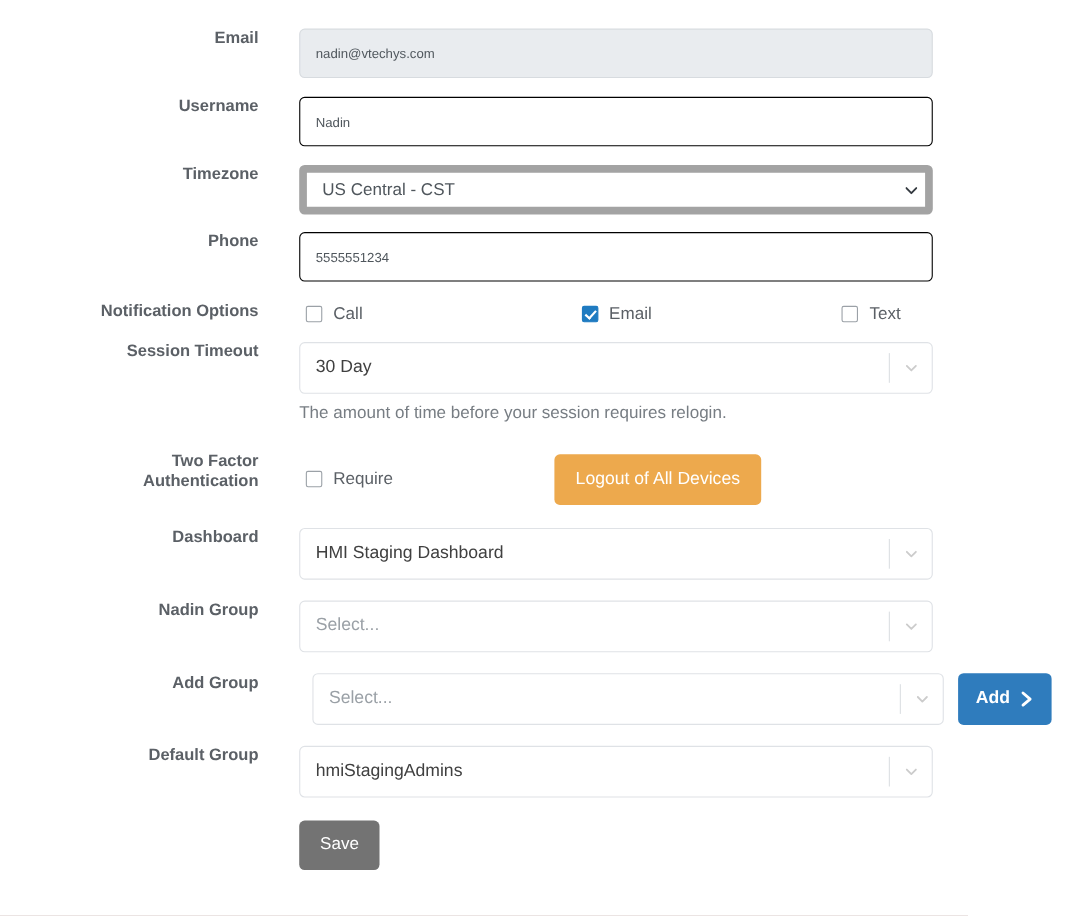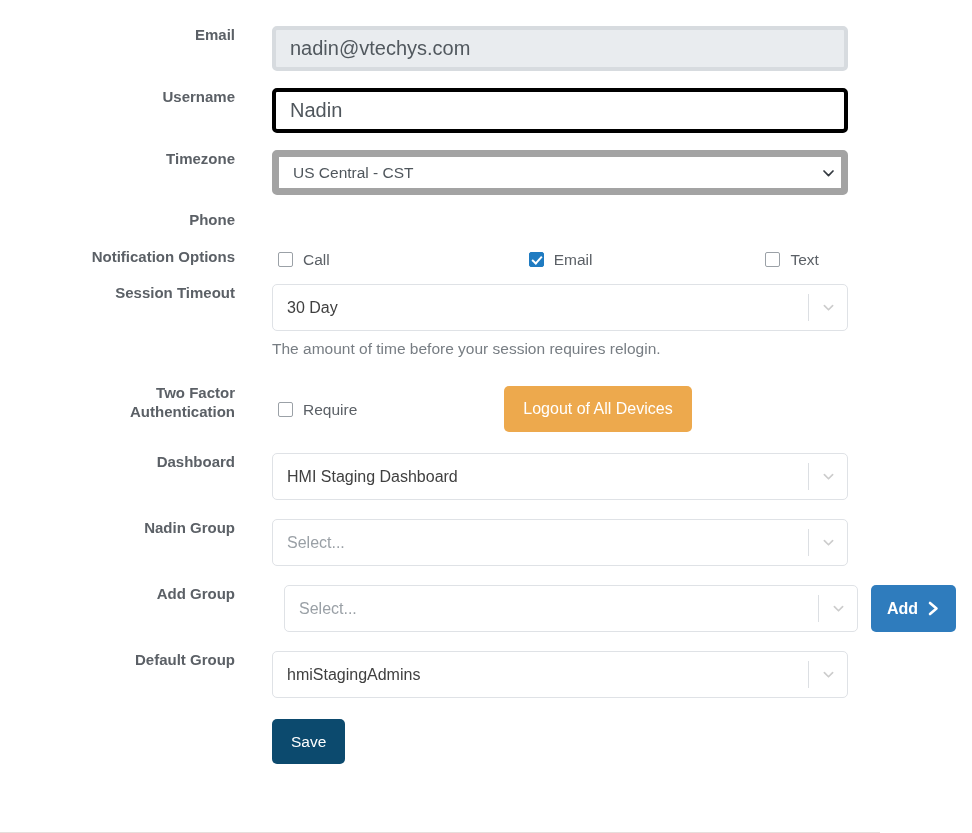--- a/index.html
+++ b/index.html
@@ -57,24 +57,24 @@
   }
 
   
   .text-input {
     display: block;
     width: 100%;
     height: 45px;
     box-sizing: border-box;
     padding: 6px 14px;
     font-family: "Liberation Sans", sans-serif;
-    font-size: 20px;
+    font-size: 12px;
     color: #4f565c;
     background: #ffffff;
-    border: 4px solid #000000;
+    border: 1px solid #000000;
     border-radius: 5px;
     outline: none;
   }
   .text-input::placeholder { color: #9aa0a6; }
   .text-input.is-disabled {
     background: #e9ecef;
     border-color: #d7dbdf;
     color: #51585e;
   }
 
@@ -221,21 +221,21 @@
     padding: 0 19px;
   }
   .btn-primary {
     background: #2f7cbd;
     height: 47px;
     padding: 12px 16px;
     gap: 9px;
     font-weight: bold;
   }
   .btn-success {
-    background: #0c4a6e;
+    background: #737373;
     height: 45px;
     padding: 0 19px;
     font-size: 15.5px;
   }
 
   .tfa-row-controls {
     display: flex;
     align-items: center;
     padding-top: 2px;
   }
@@ -279,20 +279,23 @@
         </select>
         <svg class="caret-dark" viewBox="0 0 11 7">
           <path d="M1 1 L5.5 5.6 L10 1" fill="none" stroke="#343a40" stroke-width="1.7" stroke-linecap="round" stroke-linejoin="round"></path>
         </svg>
       </div>
     </div>
   </div>
 
   <div class="form-row" style="margin-bottom:18px;">
     <div class="form-label">Phone</div>
+    <div class="form-control-col">
+      <input class="text-input" type="text" value="5555551234" style="">
+    </div>
   </div>
 
   <div class="form-row" style="margin-bottom:17px;">
     <div class="form-label">Notification Options</div>
     <div class="form-control-col">
       <div class="checkbox-row">
 
         <label class="checkbox-item notify-item-1">
           <span class="cb-box"></span>
           <span class="cb-label">Call</span>

